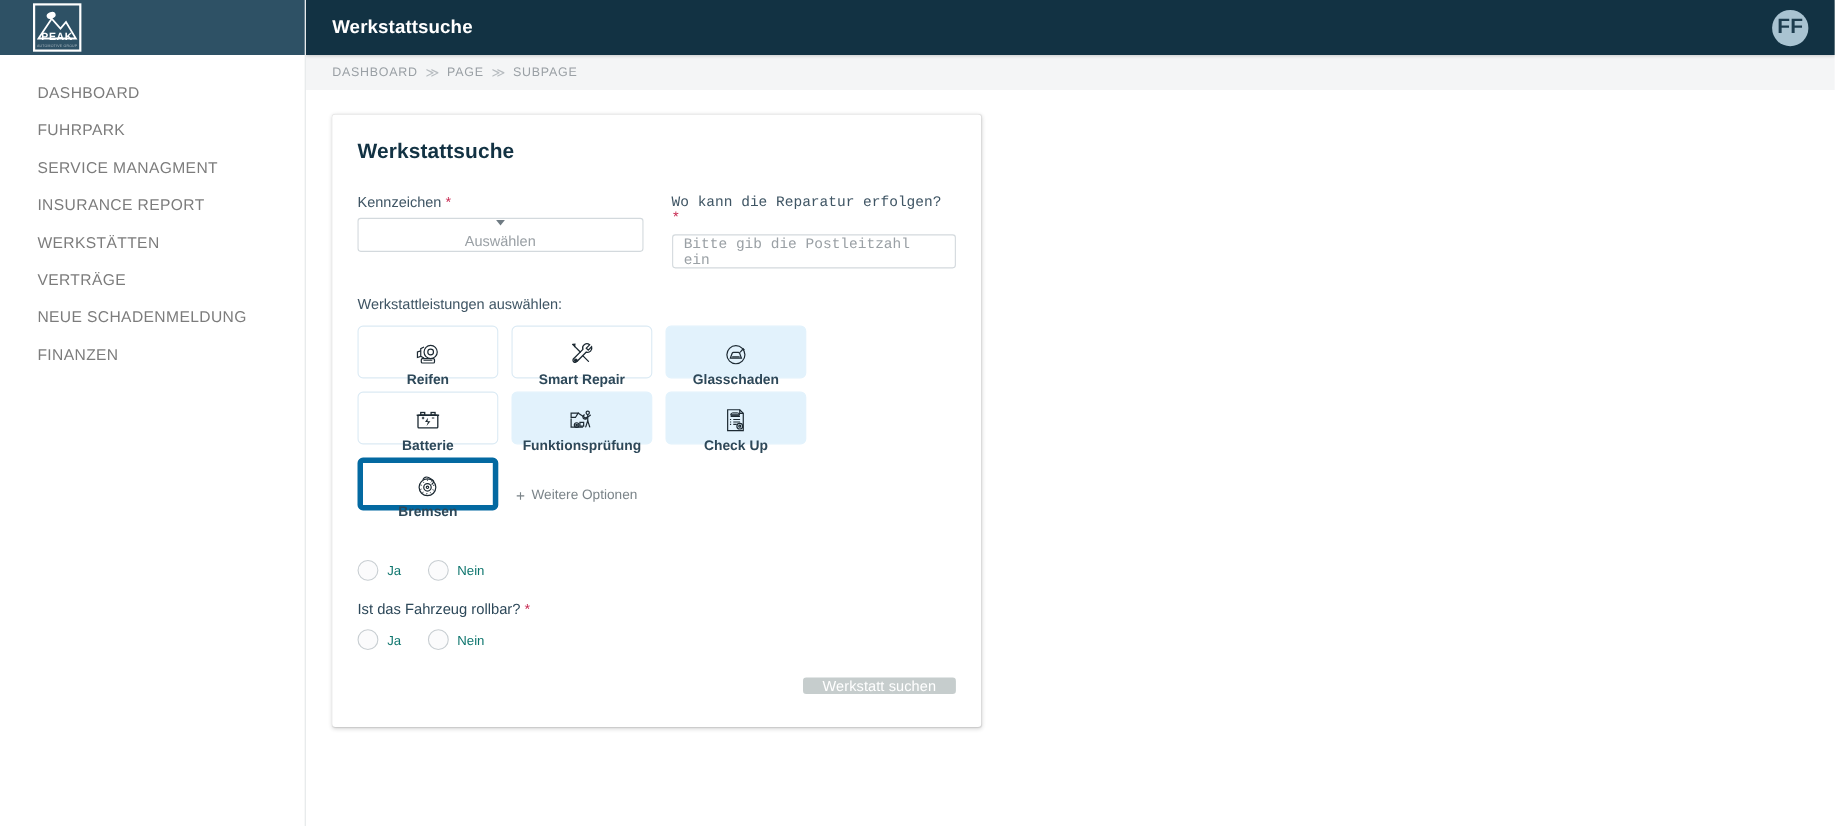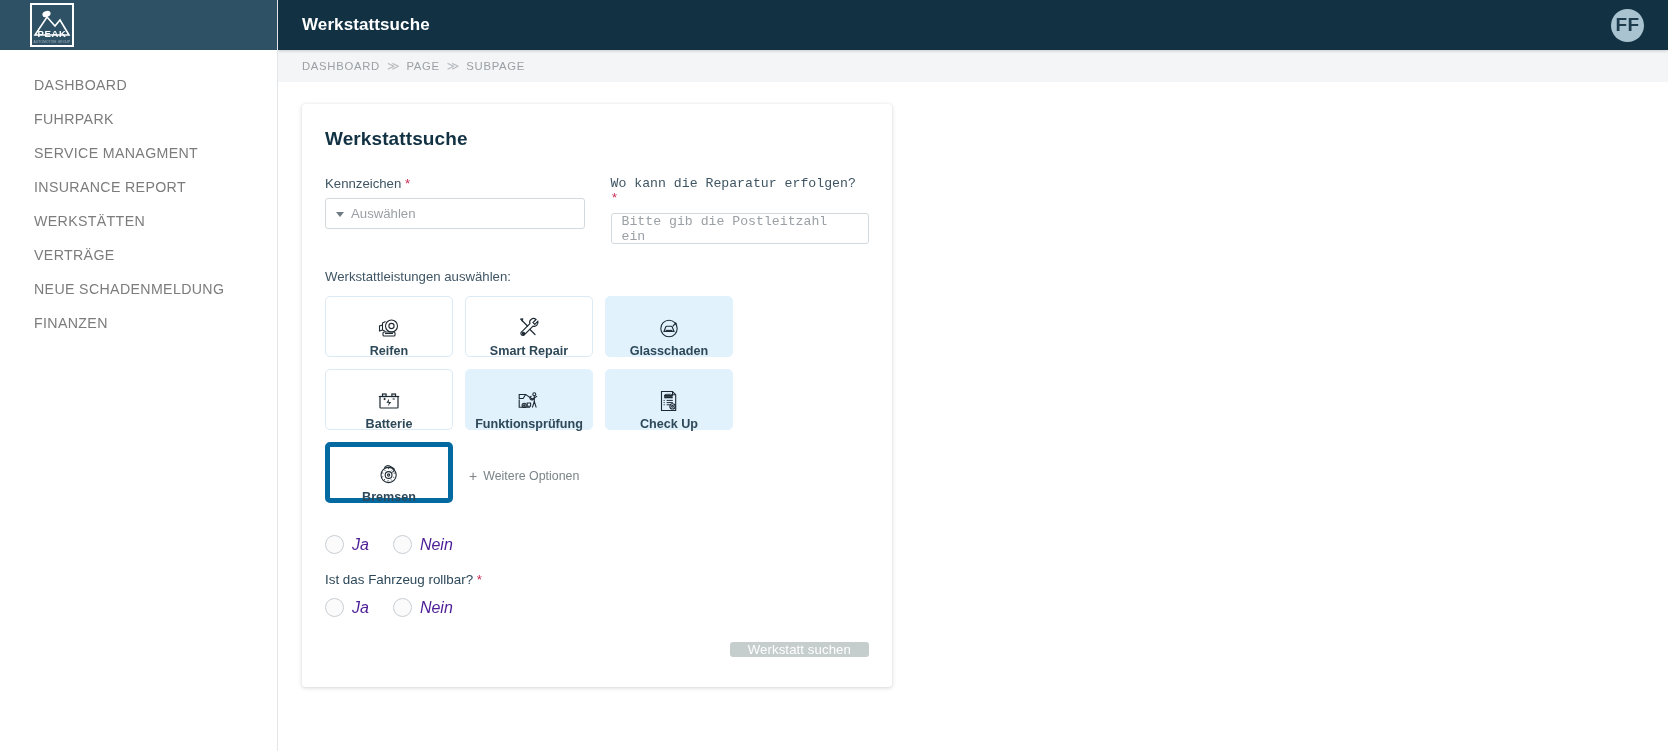--- a/index.html
+++ b/index.html
@@ -163,41 +163,42 @@
     height: 31px;
     border: 1px solid #d3d9dd;
     border-radius: 3px;
     background: #fff;
     display: flex;
     align-items: center;
     padding: 0 10px;
     font-size: 13.2px;
     color: #9aa0a5;
     cursor: text;
+    flex-direction: column;
   }
   .select-box { cursor: pointer; gap: 7px; }
   .chev {
     width: 0; height: 0;
     border-left: 4px solid transparent;
     border-right: 4px solid transparent;
     border-top: 5px solid #6f7b83;
     flex: 0 0 auto;
     margin-top: 1px;
   }
 
   .section-label {
     font-size: 13.2px;
     color: #3f5564;
     margin-bottom: 12px;
   }
 
   
   .tile-grid { display: flex; flex-wrap: wrap; gap: 12px; margin-bottom: 26px; }
   .tile {
-    width: 128px; height: 61px;
+    width: 128px; height: 48px;
     border-radius: 5px;
     border: 1px solid #dbeaf4;
     background: #ffffff;
     display: flex;
     flex-direction: column;
     align-items: center;
     justify-content: center;
     gap: 4px;
     cursor: pointer;
     padding-top: 20px;
@@ -234,21 +235,21 @@
   }
   .radio-row { display: flex; align-items: center; gap: 14px; }
   .radio-opt { display: flex; align-items: center; gap: 8px; cursor: pointer; }
   .radio-circle {
     width: 19px; height: 19px;
     border-radius: 50%;
     border: 1px solid #c8ced2;
     background: #fbfbfc;
     flex: 0 0 auto;
   }
-  .radio-text { font-size: 16px; color: #4c1d95; font-style: italic; }
+  .radio-text { font-size: 12px; color: #0f766e; }
   .radio-opt + .radio-opt { margin-left: 10px; }
 
   
   .submit-row { display: flex; justify-content: flex-end; margin-top: 25px; }
   .submit-btn {
     background: #c6cdcd;
     color: #ffffff;
     border: none;
     border-radius: 3px;
     font-size: 13.2px;

